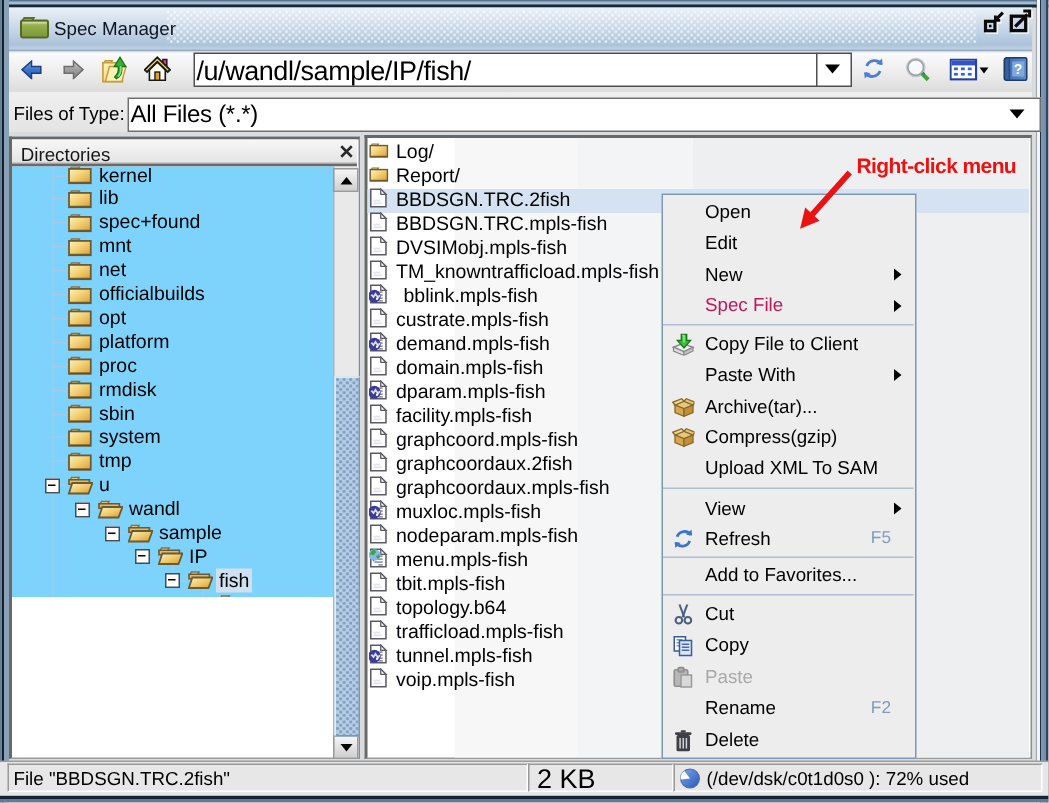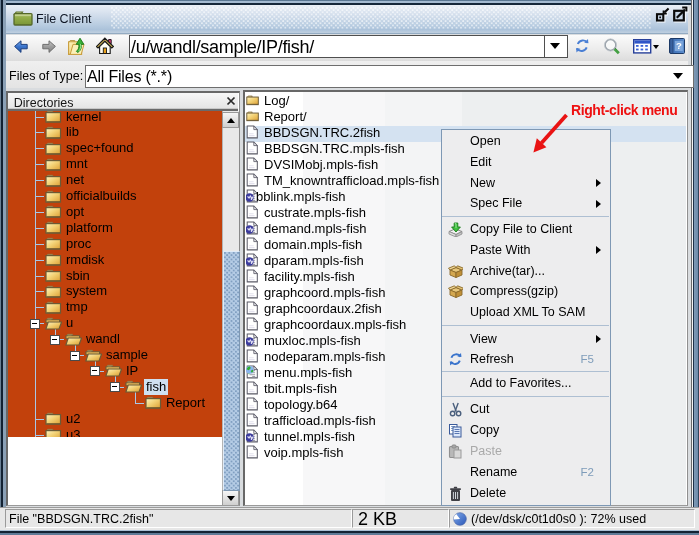--- a/index.html
+++ b/index.html
@@ -33,21 +33,21 @@
       <linearGradient id="tf" x1="0" y1="0" x2="0" y2="1">
 <stop offset="0" stop-color="#b8c87e"></stop>
         <stop offset="0.35" stop-color="#93ad49"></stop>
         <stop offset="1" stop-color="#7a9637"></stop>
       </linearGradient>
     </defs>
 <path d="M1.5 5.5 h6.5 l1.5 -2.5 h-6.3 l-1.7 2.5 z" fill="#c5d291" stroke="#5c7026" stroke-width="1.2"></path>
 <rect x="1" y="4.6" width="18" height="11.4" rx="1" fill="url(#tf)" stroke="#55682a" stroke-width="1.3"></rect>
 <path d="M2 6.2 h16" stroke="#d8e2b0" stroke-width="1" opacity="0.8"></path>
   </svg>
-<div class="txt" style="left:36px;top:11px;font-size:12.5px;color:#0e1624">File Client</div>
+<div class="txt" style="left:36px;top:11px;font-size:12.5px;color:#0e1624">Spec Manager</div>
 <svg style="position:absolute;left:654px;top:5px" width="18" height="19" viewBox="0 0 18 19">
     <g stroke="#eef3f9" fill="none" stroke-width="2.1" transform="translate(1.1,1.1)">
 <rect x="3" y="9.2" width="6.3" height="6.3"></rect>
       <path d="M14.6 3.4 L10.4 7.6"></path>
       <path d="M9.6 5.4 v3.2 h3.2"></path>
     </g>
 <g stroke="#0a0a0a" fill="none" stroke-width="2.1">
 <rect x="3" y="9.2" width="6.3" height="6.3" fill="#c9d8e8"></rect>
 <path d="M14.6 3.4 L10.4 7.6"></path>
       <path d="M9.6 5.4 v3.2 h3.2" stroke-width="1.9"></path>
@@ -156,21 +156,21 @@
 <div class="txt" style="left:87px;top:68.5px;font-size:16px;letter-spacing:-0.2px">All Files (*.*)</div>
 <div class="abs" style="left:673px;top:73px;width:0;height:0;border-top:6px solid #000;border-left:5.5px solid transparent;border-right:5.5px solid transparent"></div>
 <div class="abs" style="left:5.5px;top:88px;width:682px;height:419px;background:#d9dcdf"></div>
 <div class="abs" style="left:6.2px;top:91.2px;width:234px;height:415px;background:#fff;box-sizing:border-box;border:2px solid #686868;border-right:1.5px solid #8a8a8a;border-bottom:1.5px solid #9a9a9a"></div>
 <div class="abs" style="left:8.2px;top:93.2px;width:230.3px;height:15px;background:linear-gradient(180deg,#f7f7f7,#e5e5e5);border-bottom:1px solid #c8c8c8"></div>
 <div class="abs" style="left:8.2px;top:109.2px;width:230.3px;height:1.7px;background:#6a6a6a"></div>
 <div class="txt" style="left:13.8px;top:94.5px;font-size:12.5px;color:#161616">Directories</div>
 <svg style="position:absolute;left:225.5px;top:96px" width="10" height="10" viewBox="0 0 10 10">
     <path d="M1.5 1.5 L8.5 8.5 M8.5 1.5 L1.5 8.5" stroke="#2a2a2a" stroke-width="1.7"></path>
   </svg>
-<div class="abs" style="left:8.2px;top:110.9px;width:213.8px;height:326px;overflow:hidden;background:#c2410c">
+<div class="abs" style="left:8.2px;top:110.9px;width:213.8px;height:287px;overflow:hidden;background:#7dd3fc">
 <div class="tl" style="left:26.8px;top:0;width:1px;height:387.3px"></div>
 <div class="tl" style="left:46.8px;top:217.4px;width:1px;height:10.899999999999977px"></div>
 <div class="tl" style="left:66.8px;top:233.29999999999998px;width:1px;height:10.900000000000006px"></div>
 <div class="tl" style="left:86.8px;top:249.2px;width:1px;height:10.900000000000034px"></div>
 <div class="tl" style="left:106.8px;top:265.1px;width:1px;height:10.899999999999977px"></div>
 <div class="tl" style="left:126.8px;top:281.0px;width:1px;height:10.899999999999977px"></div>
 <div class="tl" style="left:26.8px;top:5.699999999999989px;width:9.499999999999996px;height:1px"></div>
 <svg style="position:absolute;left:37.3px;top:-1.8000000000000114px" width="17" height="14" viewBox="0 0 17 14">
       <defs>
         <linearGradient id="fgt1" x1="0" y1="0" x2="1" y2="1">
@@ -594,21 +594,21 @@
   </svg>
 <div class="txt" style="left:264px;top:172.7px">TM_knowntrafficload.mpls-fish</div>
 <svg style="position:absolute;left:246.1px;top:189.2px" width="12.5" height="13.8" viewBox="0 0 13 15">
     <path d="M1 1.2 H8.2 L12 5 V14 H1 z" fill="#ffffff" stroke="#5a5a66" stroke-width="1.1"></path>
 <path d="M8.2 1.2 L12 5 H8.2 z" fill="#f0f0f4" stroke="#5a5a66" stroke-width="0.9"></path>
 <path d="M3.6 6.2 h6 M3.6 8.4 h6 M3.6 10.6 h6 M6.5 12.6 h3.2" stroke="#9a9aa6" stroke-width="1.3"></path>
     <circle cx="3.6" cy="9.2" r="4.6" fill="#3c3c9e"></circle>
 <path d="M1.4 8 l1.6 1.8 1.4-2.2 1.8 2.6 1.4-1.8" stroke="#dcdcf2" stroke-width="1.3" fill="none"></path>
 <circle cx="5.6" cy="11" r="0.9" fill="#ffffff"></circle>
   </svg>
-<div class="txt" style="left:256px;top:188.7px">bblink.mpls-fish</div>
+<div class="txt" style="left:269px;top:188.7px">bblink.mpls-fish</div>
 <svg style="position:absolute;left:246.1px;top:205.2px" width="12.5" height="13.8" viewBox="0 0 13 15">
     <path d="M1 1.2 H8.2 L12 5 V14 H1 z" fill="#ffffff" stroke="#5a5a66" stroke-width="1.1"></path>
 <path d="M8.2 1.2 L12 5 H8.2 z" fill="#f0f0f4" stroke="#5a5a66" stroke-width="0.9"></path>
 <path d="M3 9.5 h5 M3 11.5 h6" stroke="#e4e2ee" stroke-width="1.2"></path>
   </svg>
 <div class="txt" style="left:264px;top:204.7px">custrate.mpls-fish</div>
 <svg style="position:absolute;left:246.1px;top:221.2px" width="12.5" height="13.8" viewBox="0 0 13 15">
     <path d="M1 1.2 H8.2 L12 5 V14 H1 z" fill="#ffffff" stroke="#5a5a66" stroke-width="1.1"></path>
 <path d="M8.2 1.2 L12 5 H8.2 z" fill="#f0f0f4" stroke="#5a5a66" stroke-width="0.9"></path>
 <path d="M3.6 6.2 h6 M3.6 8.4 h6 M3.6 10.6 h6 M6.5 12.6 h3.2" stroke="#9a9aa6" stroke-width="1.3"></path>
@@ -737,21 +737,21 @@
     <div class="mtx" style="color:#000">Open</div>
   </div>
 <div class="mi" style="top:151.8px">
     <div class="mtx" style="color:#000">Edit</div>
   </div>
 <div class="mi" style="top:172.5px">
     <div class="mtx" style="color:#000">New</div>
     <div class="marr"></div>
   </div>
 <div class="mi" style="top:193.2px">
-    <div class="mtx" style="color:#000000">Spec File</div>
+    <div class="mtx" style="color:#be185d">Spec File</div>
     <div class="marr"></div>
   </div>
 <div class="abs" style="left:442px;top:215.7px;width:167px;height:1px;background:#aebfd2"></div>
 <div class="mi" style="top:219.0px">
     <div class="mtx" style="color:#000">Copy File to Client</div>
   </div>
 <svg style="position:absolute;left:448px;top:222.0px" width="15" height="15" viewBox="0 0 15 15">
     <path d="M1 9.5 l6 -2.5 7 2.5 -6 3 z" fill="#f2f2f2" stroke="#8a8a8a"></path>
 <path d="M1 9.5 v2.5 l7 3 v-2.5 z" fill="#dcdcdc" stroke="#8a8a8a" stroke-width="0.8"></path>
 <path d="M8 12.5 l6 -3 v2.5 l-6 3 z" fill="#c2c2c2" stroke="#8a8a8a" stroke-width="0.8"></path>

